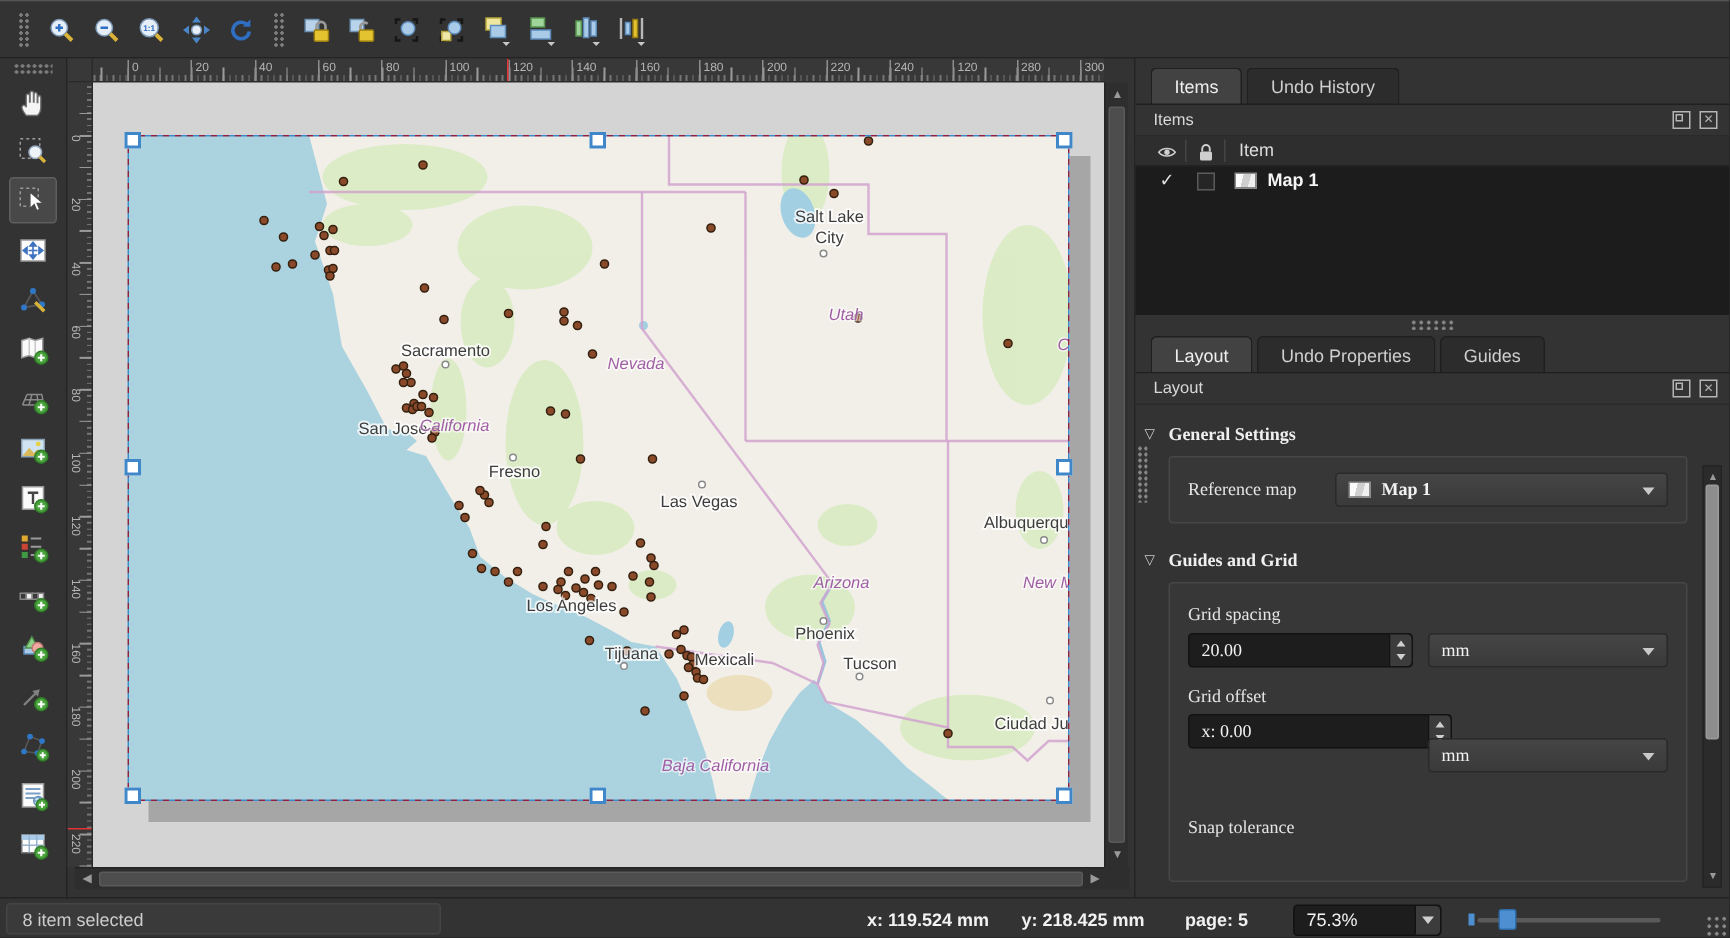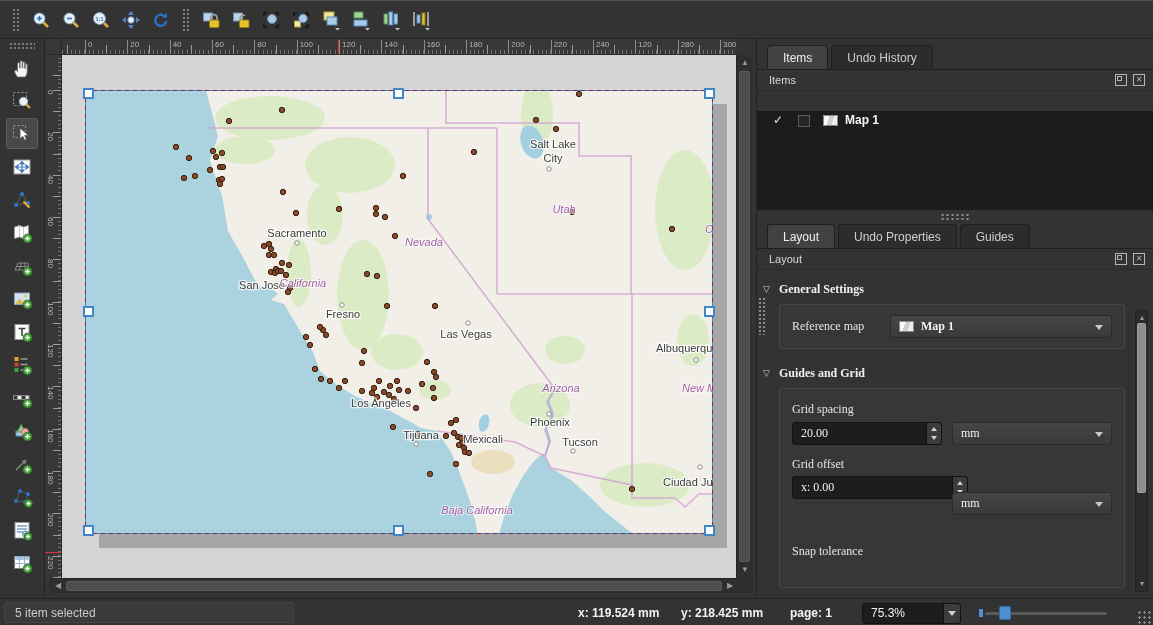--- a/index.html
+++ b/index.html
@@ -569,20 +569,33 @@
 
     <div class="ptitle" style="top:31px"><span>Items</span>
       <span class="pticons">
         <span class="picon">
             <span class="inner"></span>
           </span>
         <span class="picon">✕</span>
       </span>
     </div>
 
+    <div class="items-head" style="top:52px">
+      <svg width="14" height="11" style="position:absolute;left:14px;top:5px">
+          <path d="M1.5,5.5C4,2.2 10,2.2 12.5,5.5C10,8.8 4,8.8 1.5,5.5z" fill="none" stroke="#cfcfcf"></path>
+          <circle cx="7" cy="5.5" r="1.8" fill="#cfcfcf"></circle>
+        </svg>
+      <svg width="12" height="13" style="position:absolute;left:41px;top:4px">
+          <path d="M3.5,6V4.2a2.5,2.5 0 0,1 5,0V6" fill="none" stroke="#cfcfcf" stroke-width="1.3"></path>
+          <rect x="2" y="6" width="8" height="6" rx="1" fill="#cfcfcf"></rect>
+        </svg>
+      <span style="position:absolute;left:69px;top:2px">Item</span>
+      <div class="colsep" style="left:33px"></div>
+      <div class="colsep" style="left:59px"></div>
+    </div>
 
     <div class="items-list" style="top:72px;height:99px">
       <div style="position:relative;height:21px">
         <span style="position:absolute;left:16px;top:2px;color:#e0e0e0;font-size:12px">✓</span>
         <span class="chk" style="left:41px;top:4px"></span>
         <span class="map-glyph" style="position:absolute;left:66px;top:4px"></span>
         <span style="position:absolute;left:88px;top:2px;font-size:12px;font-weight:bold;color:#f4f4f4">Map 1</span>
       </div>
     </div>
 
@@ -642,24 +655,24 @@
 
       <div class="pscroll" style="top:40px;bottom:6px">
         <div class="sarrow" style="top:0;left:-1px;font-size:7px">▲</div>
         <div class="sthumb" style="left:1px;right:1px;top:12px;height:170px;background:#8d8d8d;border-color:#9a9a9a"></div>
         <div class="sarrow" style="bottom:0;left:-1px;font-size:7px">▼</div>
       </div>
     </div>
   </div>
 
   <div class="status">
-    <div class="stmsg">5 item selected</div>
+    <div class="stmsg">8 item selected</div>
     <span class="stcoord" style="left:578px">x: 119.524 mm</span>
     <span class="stcoord" style="left:681px">y: 218.425 mm</span>
-    <span class="stcoord" style="left:790px">page: 1</span>
+    <span class="stcoord" style="left:790px">page: 5</span>
     <div class="zcombo"><span>75.3%</span>
       <span class="zbtn">
           <i></i>
         </span>
     </div>
     <div class="slider">
       <span class="sl-mark"></span>
       <span class="sl-handle"></span>
     </div>
     <div class="rgrip"></div>

